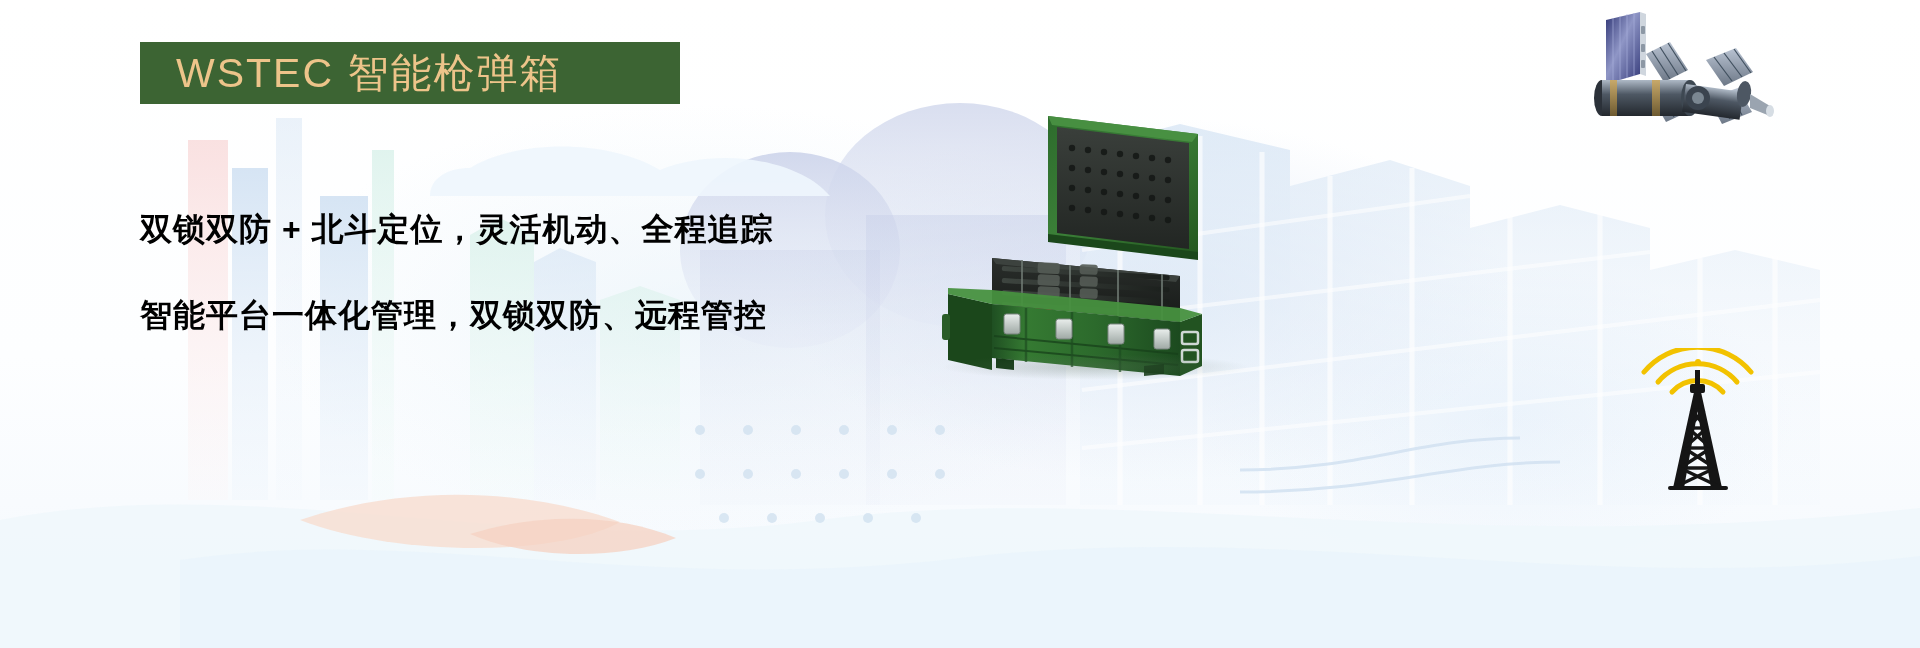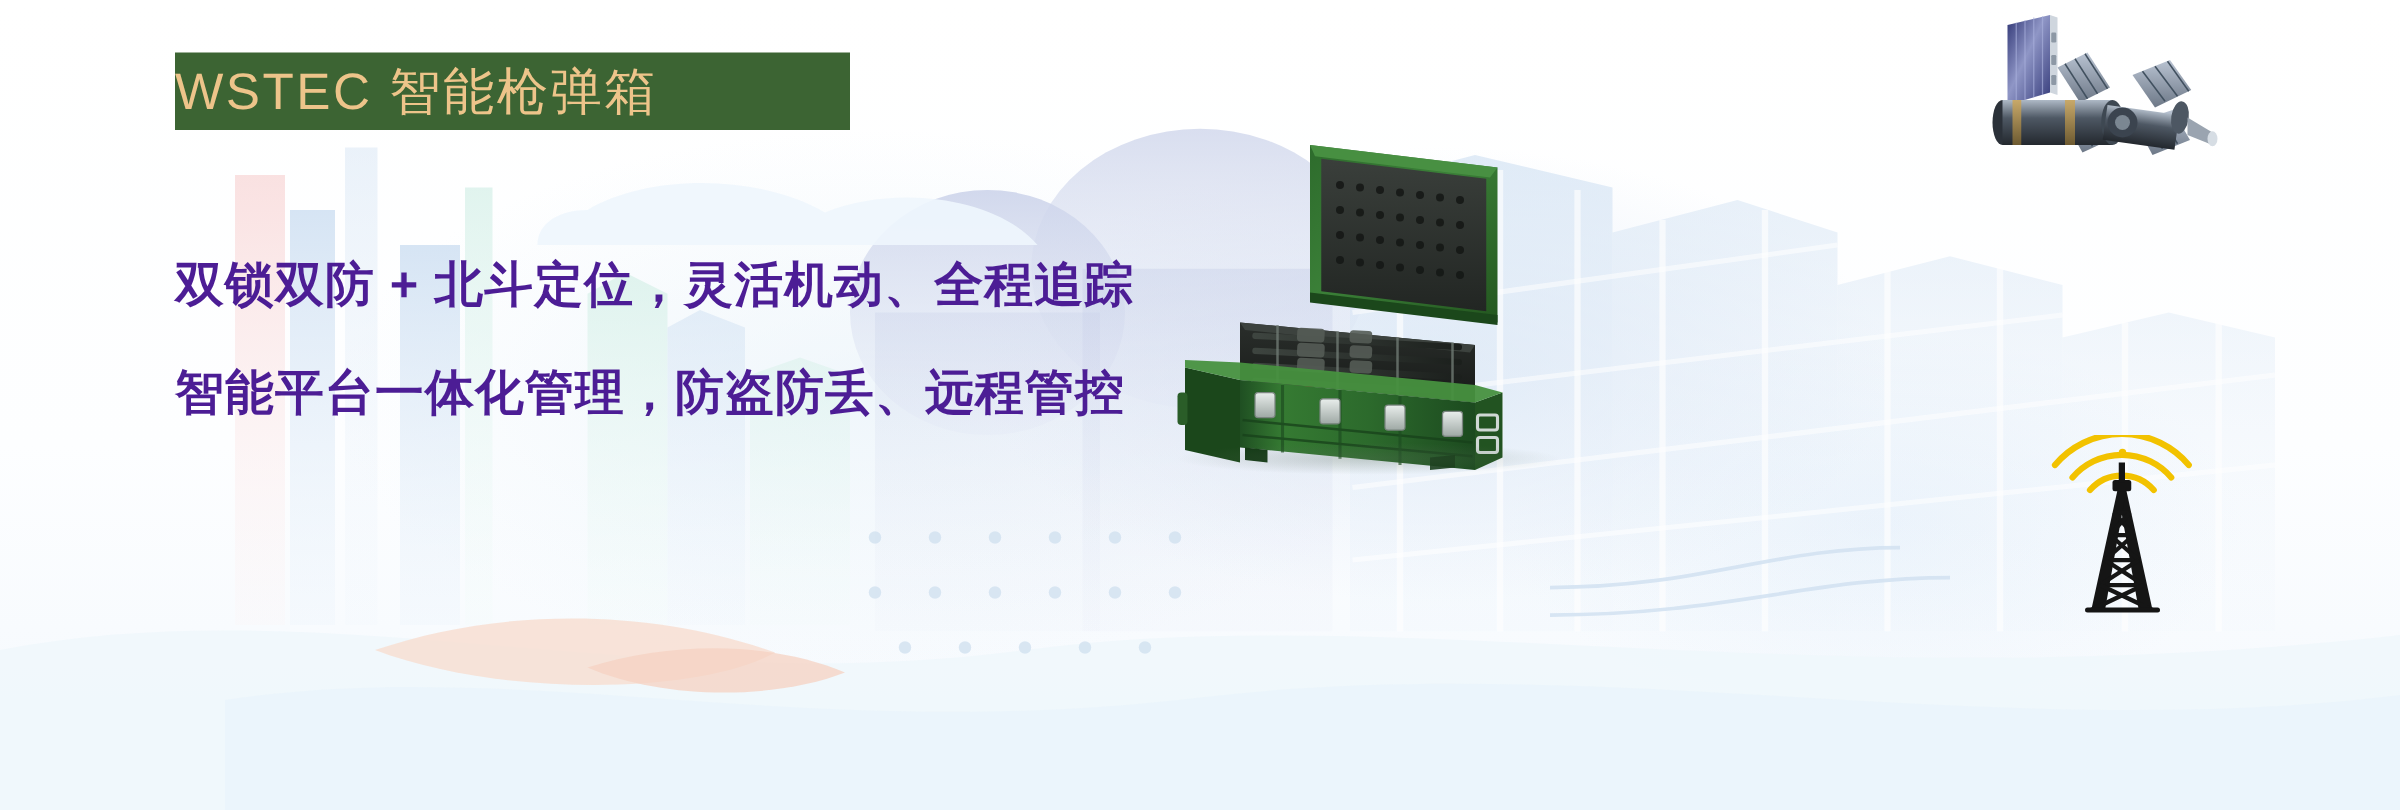--- a/index.html
+++ b/index.html
@@ -38,41 +38,42 @@
   
   .banner {
     position: absolute;
     left: 140px;
     top: 42px;
     width: 540px;
     height: 62px;
     background: #3c6433;
     display: flex;
     align-items: center;
+    padding-left: 36px;
     box-sizing: border-box;
   }
   .banner-title {
     color: #edc48a;
     font-size: 41px;
     letter-spacing: 2px;
     line-height: 1;
     white-space: nowrap;
     font-weight: 400;
   }
 
   
   .lines {
     position: absolute;
     left: 140px;
     top: 186px;
     width: 830px;
   }
   .line {
-    color: #4c1d95;
-    font-size: 39px;
+    color: #000000;
+    font-size: 32px;
     line-height: 86px;
     letter-spacing: 1px;
     white-space: nowrap;
     font-weight: 600;
   }
 
   
   .case-wrap {
     position: absolute;
     left: 930px;
@@ -208,21 +209,21 @@
       <path d="M470,168 C520,138 610,140 660,170 C720,146 800,160 830,196 L430,196 C430,178 448,168 470,168 Z" fill="#eef6fd" opacity=".9"></path>
     </svg>
   </div>
 
   <div class="banner">
     <span class="banner-title">WSTEC 智能枪弹箱</span>
   </div>
 
   <div class="lines">
     <div class="line">双锁双防 + 北斗定位，灵活机动、全程追踪</div>
-    <div class="line">智能平台一体化管理，防盗防丢、远程管控</div>
+    <div class="line">智能平台一体化管理，双锁双防、远程管控</div>
   </div>
 
   <div class="case-wrap">
     <div class="case-shadow"></div>
     <svg width="340" height="290" viewBox="0 0 340 290">
       <defs>
         <linearGradient id="caseBody" x1="0" y1="0" x2="1" y2="0">
           <stop offset="0%" stop-color="#1f4f22"></stop>
           <stop offset="18%" stop-color="#357a32"></stop>
           <stop offset="55%" stop-color="#2c6a2c"></stop>

